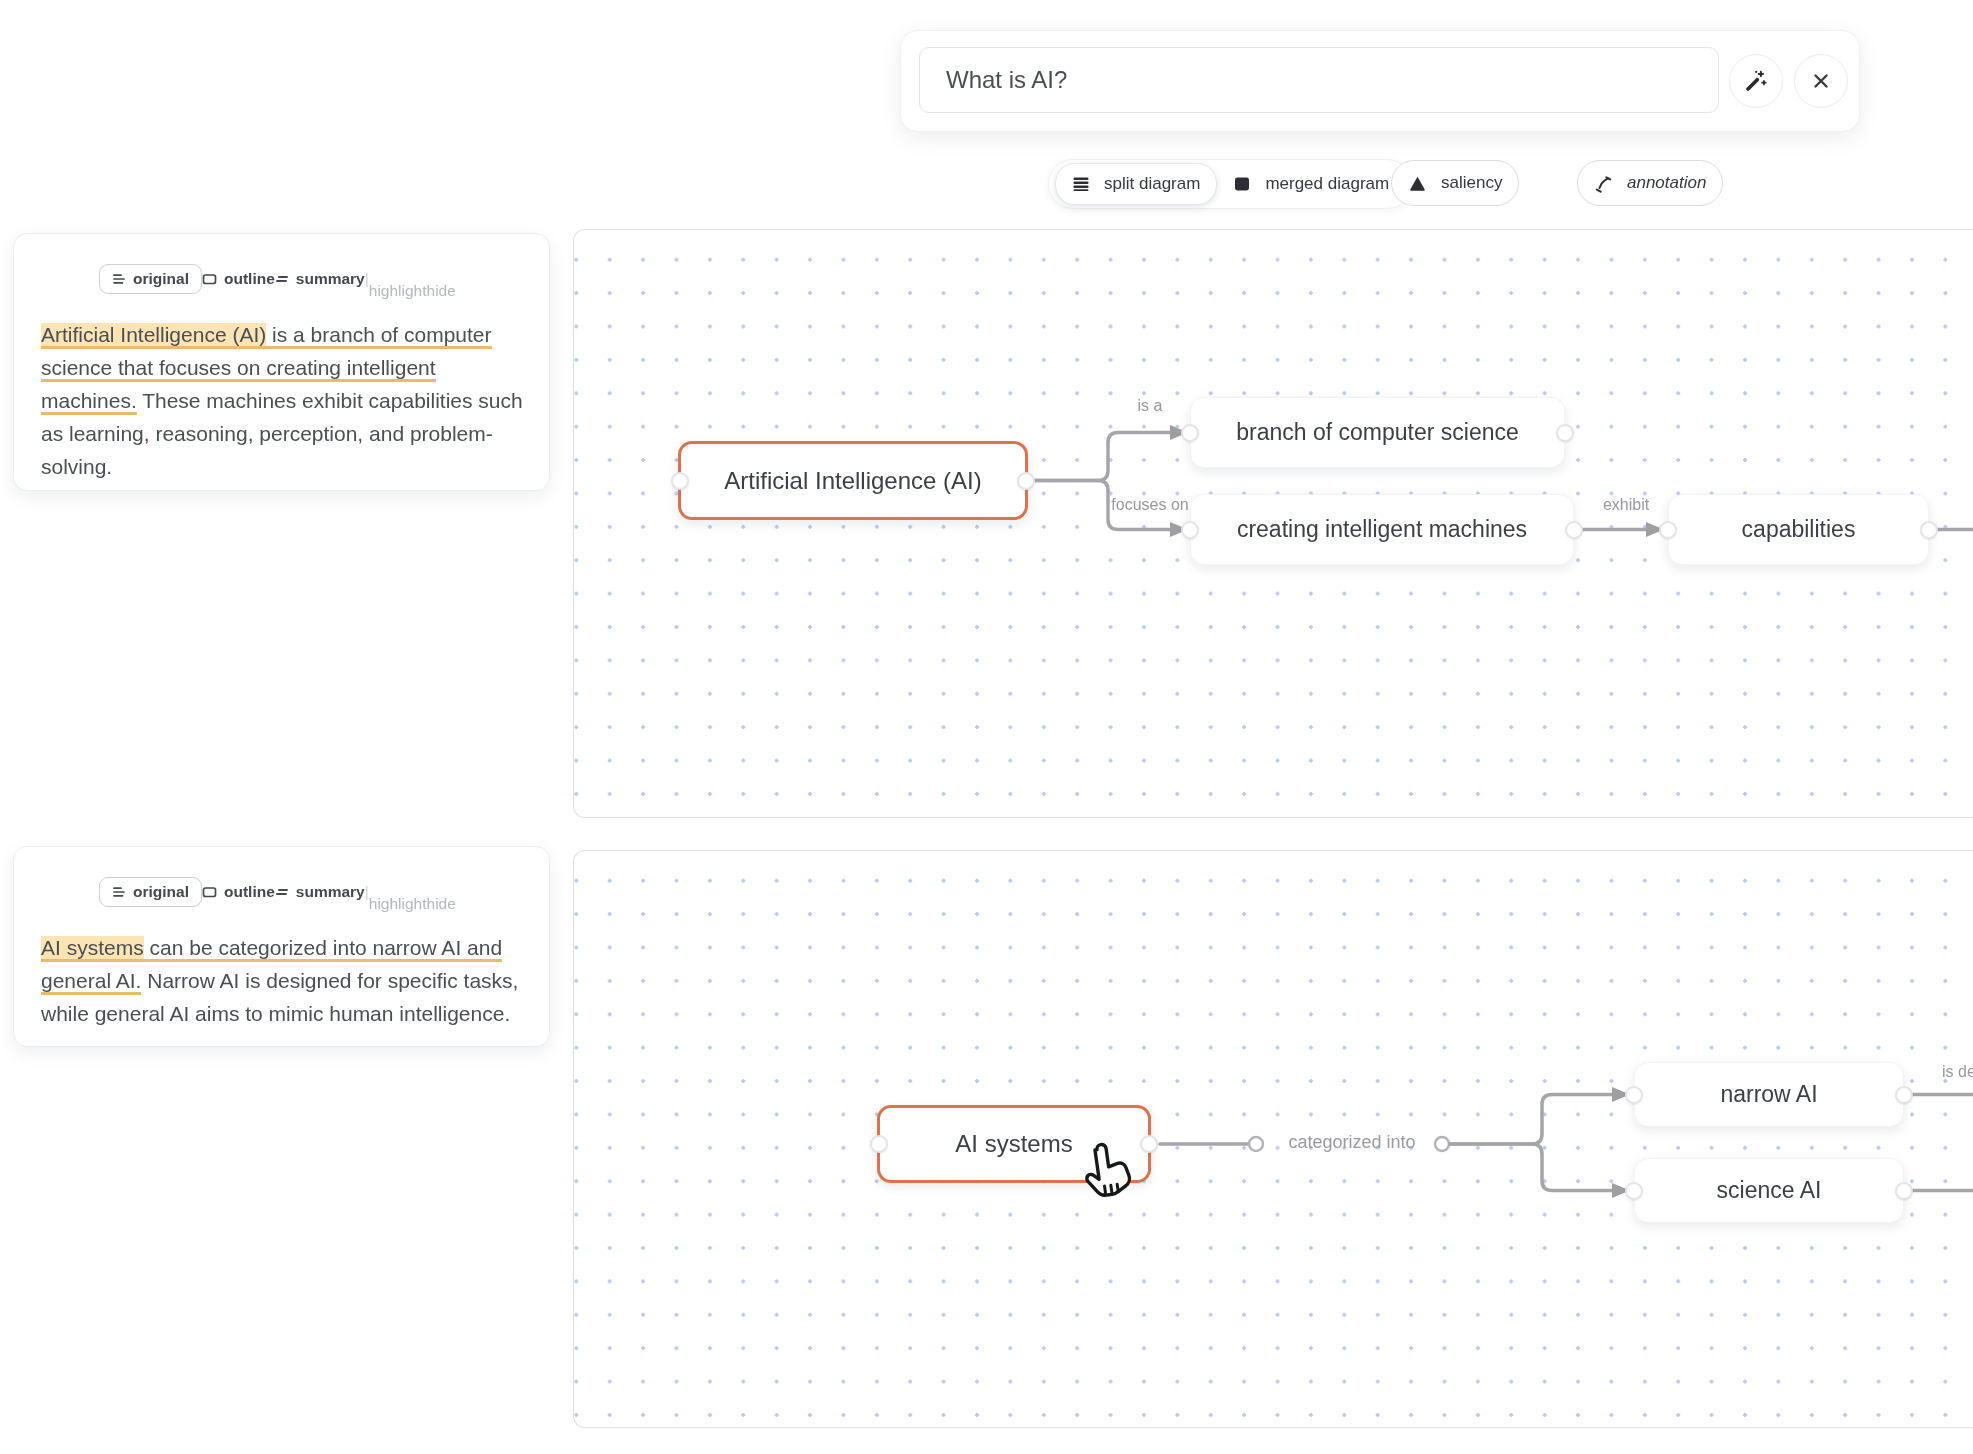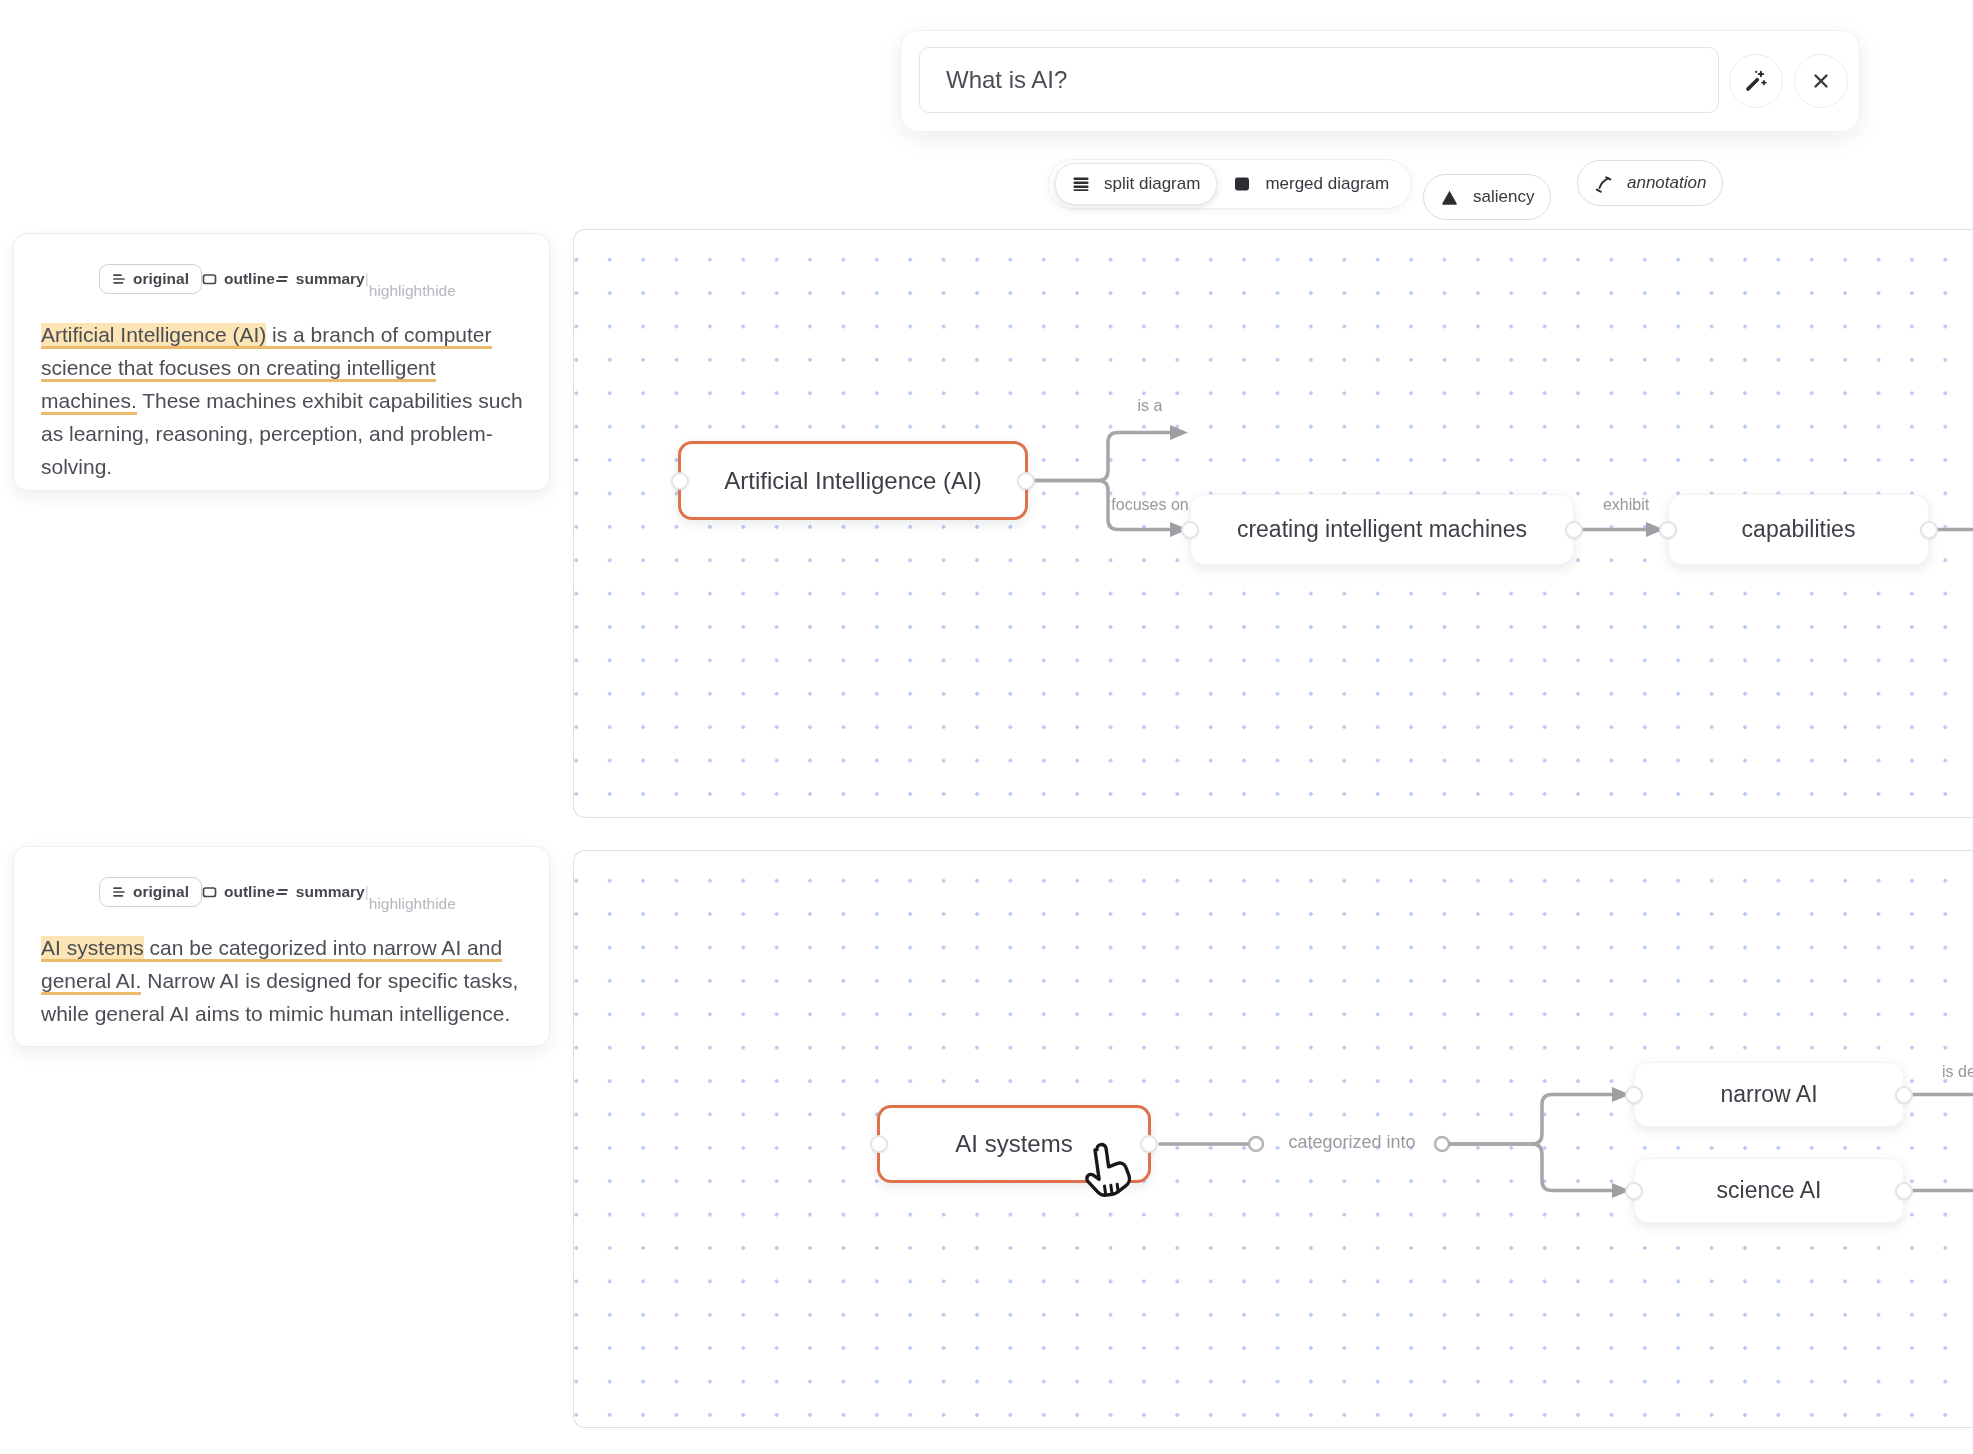--- a/index.html
+++ b/index.html
@@ -17,21 +17,21 @@
   .round-btn.wand{left:828px;}
   .round-btn.close{left:893px;}
 
   
   .chip-font{font-size:17px;font-weight:500;color:#36393f;}
   .chip-group{position:absolute;left:1048px;top:159px;height:50px;background:#fff;border:1px solid #f0f0f3;
     border-radius:25px;box-shadow:0 2px 8px rgba(20,30,50,.05);display:inline-flex;align-items:center;padding:0 6px;box-sizing:border-box;}
   .chip{display:inline-flex;align-items:center;gap:14px;height:40px;padding:0 16px;border-radius:20px;cursor:pointer;}
   .chip.selected{background:#fff;border:1px solid #e7e7eb;box-shadow:0 2px 6px rgba(20,30,50,.12);}
   .chip.outlined{position:absolute;top:160px;height:46px;background:#fff;border:1.5px solid #dcdce1;border-radius:24px;box-sizing:border-box;}
-  .chip.outlined.saliency{left:1423px;margin-top:14px;}
+  .chip.outlined.saliency{left:1391px;}
   .chip.outlined.annotation{left:1577px;font-style:italic;}
 
   
   .text-card{position:absolute;background:#fff;border:1px solid #ededf0;border-radius:14px;
     box-shadow:0 6px 18px rgba(20,30,50,.07);box-sizing:border-box;padding:24px 26px 24px 27px;}
   .card1{left:13px;top:233px;width:537px;height:258px;}
   .card2{left:13px;top:846px;width:537px;height:201px;}
   .tabbar{display:flex;align-items:center;margin:0 0 18px 58px;font-size:15.5px;}
   .tab{display:inline-flex;align-items:center;gap:7px;font-weight:600;color:#45484e;cursor:pointer;white-space:nowrap;}
   .tab.boxed{border:1.3px solid #cfd1d6;border-radius:9px;padding:5px 12px;}
@@ -188,20 +188,25 @@
 
     <div class="edge-label" style="left:548px;top:167px;width:56px;">is a</div>
     <div class="edge-label" style="left:528px;top:266px;width:96px;">focuses on</div>
     <div class="edge-label" style="left:1012px;top:266px;width:80px;">exhibit</div>
 
     <div class="node accent" style="left:104px;top:211px;width:350px;height:79px;">
       <span>Artificial Intelligence (AI)</span>
       <span class="handle hl-left"></span>
       <span class="handle hl-right"></span>
     </div>
+    <div class="node" style="left:616px;top:167px;width:375px;height:71px;">
+      <span>branch of computer science</span>
+      <span class="handle hl-left"></span>
+      <span class="handle hl-right"></span>
+    </div>
     <div class="node" style="left:1094px;top:264px;width:261px;height:71px;">
       <span>capabilities</span>
       <span class="handle hl-left"></span>
       <span class="handle hl-right"></span>
     </div>
     <div class="node" style="left:616px;top:264px;width:384px;height:71px;">
       <span>creating intelligent machines</span>
       <span class="handle hl-left"></span>
       <span class="handle hl-right"></span>
     </div>

